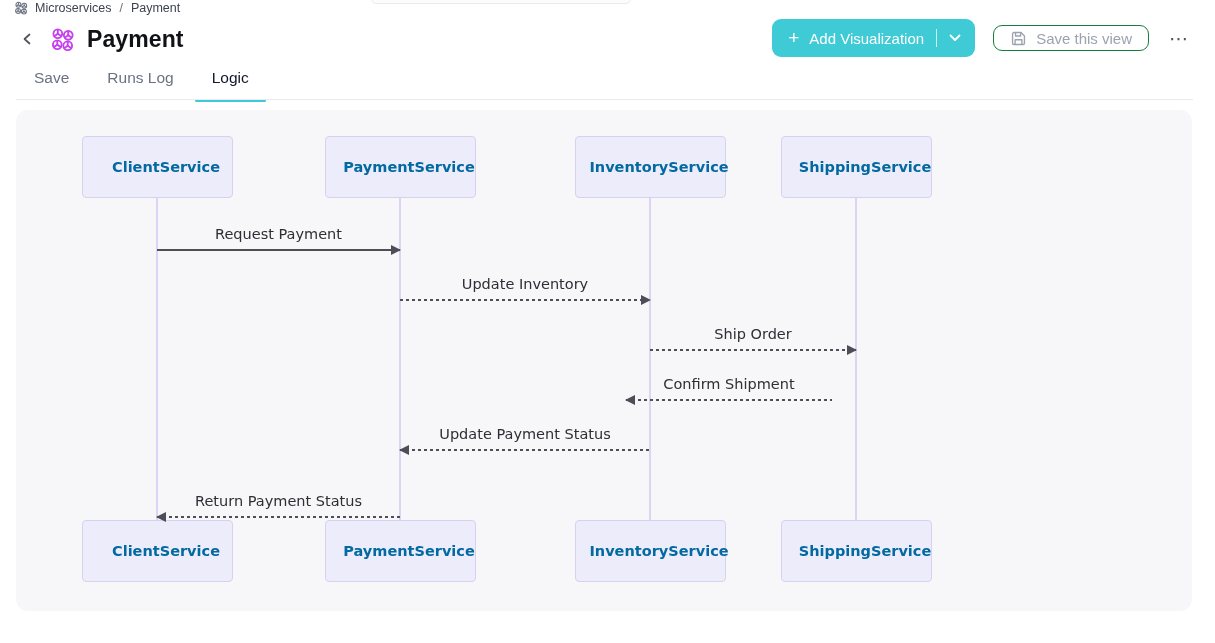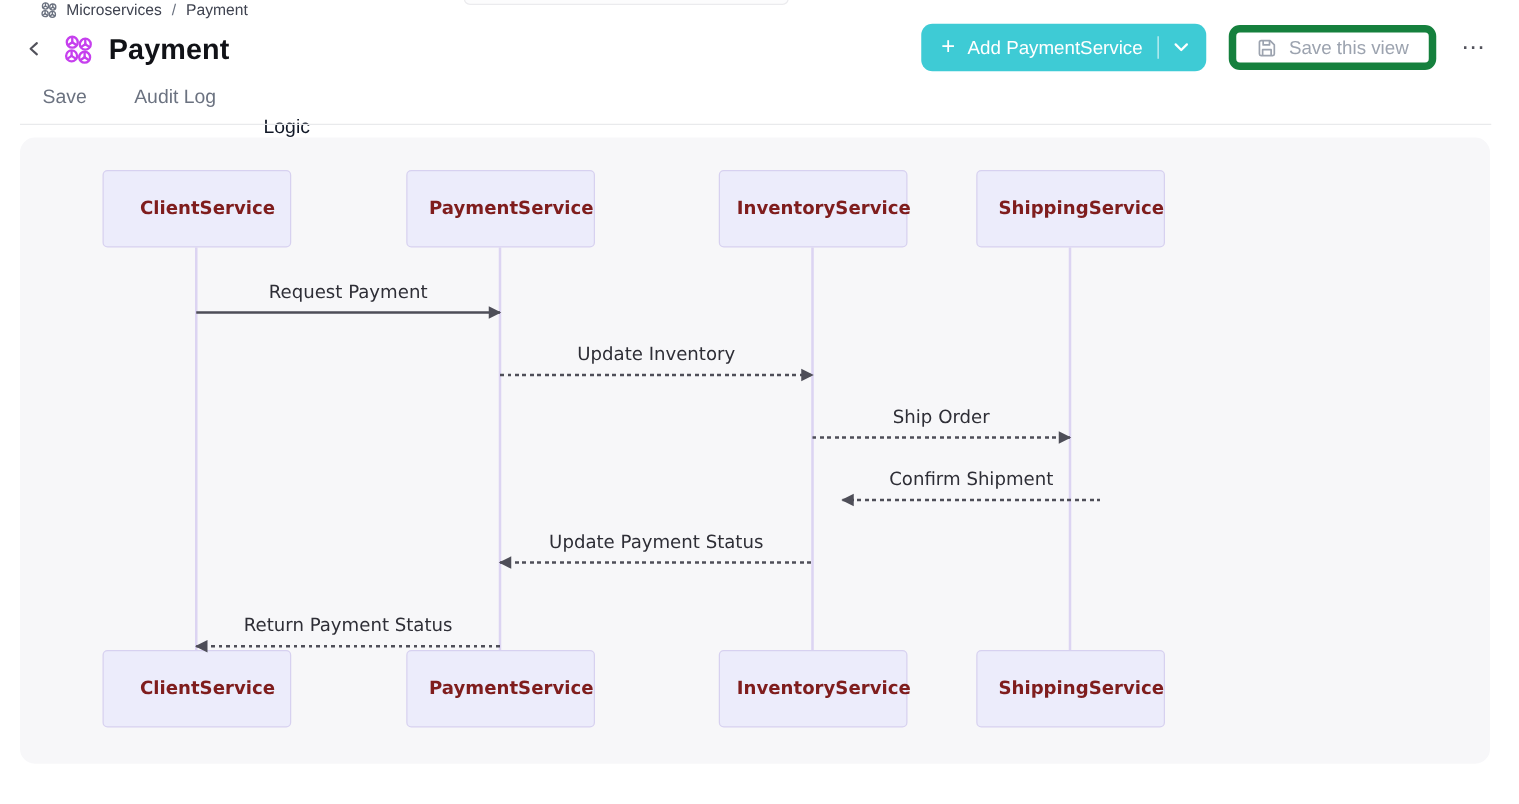--- a/index.html
+++ b/index.html
@@ -12,47 +12,47 @@
     --msg-text:#2E2E36;
   }
   *{box-sizing:border-box;margin:0;padding:0;}
   body{background:#fff;font-family:"Liberation Sans",sans-serif;}
   .screen{position:relative;width:1215px;height:643px;background:#fff;overflow:hidden;}
 
   
   .top-cutoff{position:absolute;top:-6px;left:371px;width:260px;height:10px;background:#fcfcfd;border:1px solid #ebebee;border-radius:7px;}
 
   
-  .breadcrumb{position:absolute;top:0;left:32px;display:flex;align-items:center;gap:7px;font-size:12.5px;color:#3f4350;height:16px;}
+  .breadcrumb{position:absolute;top:0;left:14px;display:flex;align-items:center;gap:7px;font-size:12.5px;color:#3f4350;height:16px;}
   .breadcrumb .crumb{cursor:default;}
   .breadcrumb .sep{color:#6b7280;margin:0 1px;}
 
   
   .title-row{position:absolute;top:22px;left:18px;display:flex;align-items:center;gap:12px;height:34px;}
   .back-btn{width:20px;height:20px;display:flex;align-items:center;justify-content:center;color:#52525b;}
   .page-title{font-size:23px;font-weight:700;color:#111217;letter-spacing:.1px;}
 
   
   .actions{position:absolute;top:19px;right:24px;display:flex;align-items:center;gap:18px;height:38px;}
   .btn-add{display:flex;align-items:center;gap:10px;height:38px;padding:0 14px 0 16px;background:var(--accent);color:#fff;border:none;border-radius:9px;font-size:15px;font-weight:500;font-family:inherit;}
   .btn-add .plus{font-size:19px;font-weight:300;line-height:1;margin-top:-2px;}
   .btn-add .divider{width:1px;height:18px;background:rgba(255,255,255,.75);margin:0 2px;}
-  .btn-save{display:flex;align-items:center;gap:9px;height:36px;padding:0 16px;background:#fff;color:#9ca3af;border:6px solid #15803d;border-radius:9px;font-size:15px;font-family:inherit;}
+  .btn-save{display:flex;align-items:center;gap:9px;height:26px;padding:0 16px;background:#fff;color:#9ca3af;border:1px solid #15803d;border-radius:9px;font-size:15px;font-family:inherit;}
   .btn-more{border:none;background:transparent;color:#52525b;font-size:19px;letter-spacing:1px;line-height:1;padding:4px 2px;}
 
   
   .tab-bar{position:absolute;top:62px;left:15px;display:flex;}
   .tab{position:relative;padding:7px 19px 15px;font-size:15.5px;color:#6b7280;cursor:default;}
-  .tab.active{color:#111827;font-weight:500;margin-top:24px;}
+  .tab.active{color:#111827;font-weight:500;}
   .tab.active::after{content:"";position:absolute;left:2px;right:2px;bottom:0;height:3px;background:var(--accent);border-radius:2px;}
   .tabbar-border{position:absolute;top:99px;left:16px;width:1177px;height:1px;background:#e9eaec;}
 
   
   .panel{position:absolute;top:110px;left:16px;width:1176px;height:501px;background:var(--panel-bg);border-radius:12px;}
-  .pbox{position:absolute;background:var(--box-fill);border:1px solid var(--box-border);border-radius:4px;display:flex;align-items:center;justify-content:center;font-family:"DejaVu Sans",sans-serif;font-size:14.5px;font-weight:600;color:#7f1d1d;padding-left:18px;}
+  .pbox{position:absolute;background:var(--box-fill);border:1px solid var(--box-border);border-radius:4px;display:flex;align-items:center;justify-content:center;font-family:"DejaVu Sans",sans-serif;font-size:14.5px;font-weight:600;color:#0369a1;padding-left:18px;}
   .lifeline{position:absolute;width:2px;background:var(--lifeline);}
   .msg{position:absolute;height:2px;}
   .msg-line{position:absolute;left:0;right:0;top:0;height:2px;}
   .msg-line.solid{background:var(--line);height:1.6px;}
   .msg-line.dashed{background-image:repeating-linear-gradient(90deg,var(--line) 0 3px,transparent 3px 6px);height:1.8px;}
   .arrowhead{position:absolute;top:-4px;width:0;height:0;border-top:5px solid transparent;border-bottom:5px solid transparent;}
   .arrowhead.right{right:-1px;border-left:10px solid var(--line);}
   .arrowhead.left{left:-1px;border-right:10px solid var(--line);}
   .msg-label{position:absolute;bottom:9px;left:50%;transform:translateX(-50%);white-space:nowrap;font-family:"DejaVu Sans",sans-serif;font-size:14.5px;color:var(--msg-text);margin-top:14px;}
 </style>
@@ -114,42 +114,42 @@
           <line x1="17" y1="18" x2="13.9" y2="20.1"></line>
           <line x1="17" y1="18" x2="20.1" y2="20.1"></line>
       </svg>
     </span>
     <h1 class="page-title">Payment</h1>
   </div>
 
   <div class="actions">
     <button class="btn-add">
       <span class="plus">+</span>
-      <span>Add PaymentService</span>
+      <span>Add Visualization</span>
       <span class="divider"></span>
       <svg width="12" height="8" viewBox="0 0 12 8" fill="none" stroke="#fff" stroke-width="1.8" stroke-linecap="round" stroke-linejoin="round">
           <polyline points="1.5,1.5 6,6 10.5,1.5"></polyline>
         </svg>
     </button>
     <button class="btn-save">
       <svg width="17" height="17" viewBox="0 0 20 20" fill="none" stroke="#9ca3af" stroke-width="1.6" stroke-linejoin="round">
         <path d="M3 4.5 A1.5 1.5 0 0 1 4.5 3 H13 L17 7 V15.5 A1.5 1.5 0 0 1 15.5 17 H4.5 A1.5 1.5 0 0 1 3 15.5 Z"></path>
         <path d="M6.5 3 V7 H12.5 V3"></path>
         <path d="M6 17 V11.5 H14 V17"></path>
       </svg>
       <span>Save this view</span>
     </button>
     <button class="btn-more">
       <span>⋯</span>
     </button>
   </div>
 
   <nav class="tab-bar">
       <div class="tab">Save</div>
-      <div class="tab">Audit Log</div>
+      <div class="tab">Runs Log</div>
       <div class="tab active">Logic</div>
     </nav>
   <div class="tabbar-border"></div>
 
   <div class="panel">
       <div class="lifeline" style="left: 140px; top: 88px; height: 322px;"></div>
       <div class="pbox" style="left: 65.5px; top: 26px; width: 151px; height: 62px;">ClientService</div>
       <div class="pbox" style="left: 65.5px; top: 410px; width: 151px; height: 62px;">ClientService</div>
       <div class="lifeline" style="left: 383px; top: 88px; height: 322px;"></div>
       <div class="pbox" style="left: 308.5px; top: 26px; width: 151px; height: 62px;">PaymentService</div>
@@ -168,21 +168,21 @@
       <div class="msg" style="left: 384px; top: 189px; width: 250px;">
         <div class="msg-line dashed"></div>
         <div class="arrowhead right"></div>
         <div class="msg-label">Update Inventory</div>
       </div>
       <div class="msg" style="left: 634px; top: 239px; width: 206px;">
         <div class="msg-line dashed"></div>
         <div class="arrowhead right"></div>
         <div class="msg-label">Ship Order</div>
       </div>
-      <div class="msg" style="left: 658px; top: 289px; width: 206px;">
+      <div class="msg" style="left: 610px; top: 289px; width: 206px;">
         <div class="msg-line dashed"></div>
         <div class="arrowhead left"></div>
         <div class="msg-label">Confirm Shipment</div>
       </div>
       <div class="msg" style="left: 384px; top: 339px; width: 250px;">
         <div class="msg-line dashed"></div>
         <div class="arrowhead left"></div>
         <div class="msg-label">Update Payment Status</div>
       </div>
       <div class="msg" style="left: 141px; top: 406px; width: 243px;">

